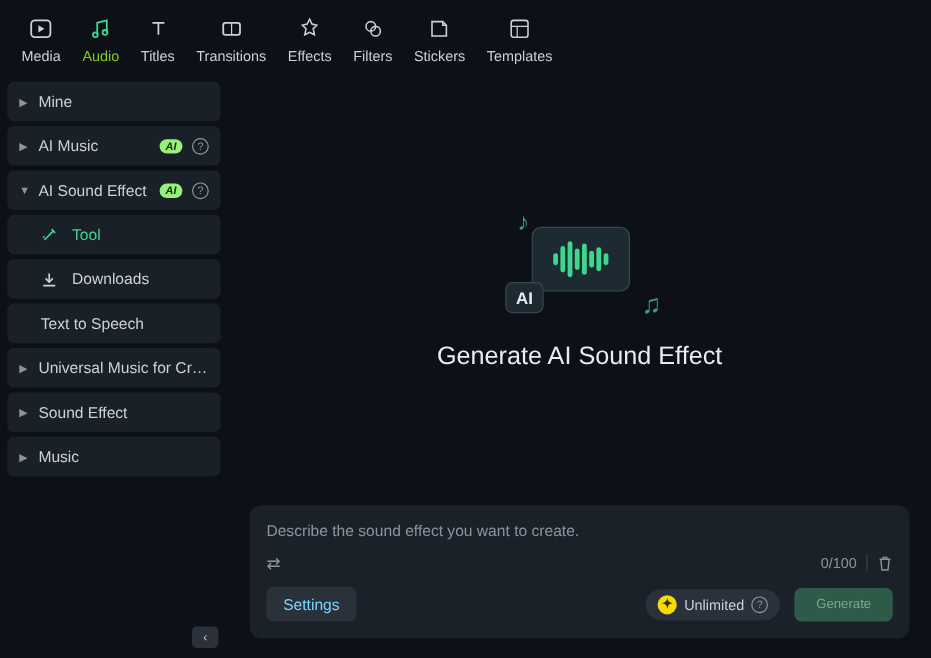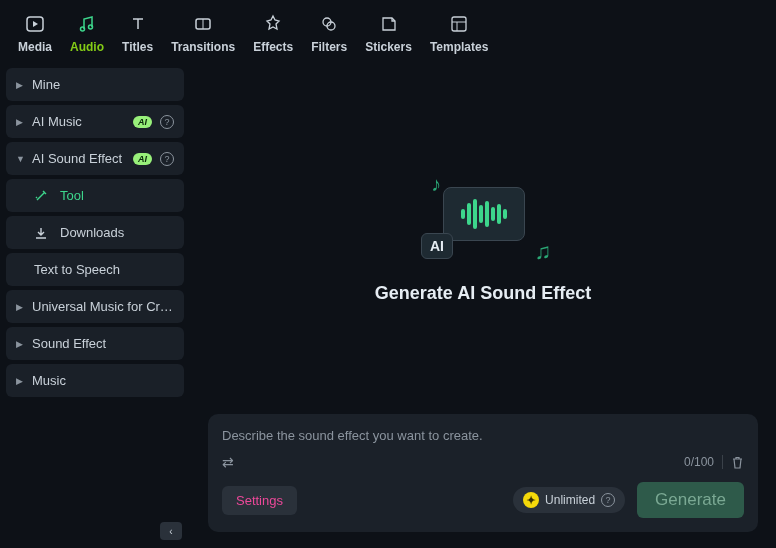--- a/index.html
+++ b/index.html
@@ -19,21 +19,20 @@
   align-items: flex-start;
 }
 .tool-tab {
   display: flex;
   flex-direction: column;
   align-items: center;
   gap: 4px;
   cursor: pointer;
   color: #c9d1d9;
   font-size: 12px;
-  font-weight: bold;
 }
 .tool-tab.active { color: #84cc16; }
 .tool-tab .icon-box {
   width: 24px; height: 24px;
   display: flex; align-items: center; justify-content: center;
 }
 .content {
   flex: 1;
   display: flex;
   min-height: 0;
@@ -137,21 +136,21 @@
   background: #1e2a32;
   border: 1px solid #3a4650;
   color: #e6edf3;
   font-weight: 700;
   font-size: 14px;
   padding: 4px 8px;
   border-radius: 6px;
 }
 .note1 { position: absolute; top: -2px; left: 18px; color: #2aa775; font-size: 20px; }
 .note2 { position: absolute; bottom: 0; right: 2px; color: #2aa775; font-size: 22px; }
-.hero h2 { color: #e6edf3; font-size: 18px; font-weight: 700; margin-bottom: 8px; }
+.hero h2 { color: #e6edf3; font-size: 21px; font-weight: 400; margin-bottom: 8px; }
 .hero p { color: #8b949e; font-size: 13px; }
 .prompt-panel {
   background: #1b2129;
   border-radius: 10px;
   padding: 14px;
 }
 .prompt-text {
   color: #8b949e;
   font-size: 13px;
   min-height: 18px;
@@ -164,21 +163,21 @@
 .shuffle { cursor: pointer; font-size: 14px; }
 .count-del { display: flex; align-items: flex-end; gap: 8px; }
 .divider { width: 1px; height: 14px; background: #3a4149; }
 .trash { cursor: pointer; }
 .actions {
   display: flex; align-items: center; justify-content: space-between;
   margin-top: 12px;
 }
 .settings-btn {
   background: #2a313a;
-  color: #ec4899;
+  color: #7dd3fc;
   border: none;
   padding: 7px 14px;
   border-radius: 6px;
   font-size: 13px;
   cursor: pointer;
 }
 .right-actions { display: flex; align-items: center; gap: 12px; }
 .unlimited-pill {
   display: flex; align-items: center; gap: 6px;
   background: #2a313a;
@@ -192,21 +191,21 @@
   border-radius: 50%;
   display: flex; align-items: center; justify-content: center;
   color: #3a3100; font-weight: 900; font-size: 11px;
 }
 .generate-btn {
   background: #2e5a4a;
   color: #7aa893;
   border: none;
   padding: 8px 18px;
   border-radius: 6px;
-  font-size: 17px;
+  font-size: 11px;
   cursor: pointer;
 }
 svg { display: block; }
 </style>
 </head>
 <body>
 
 <div class="toolbar">
   <div class="tool-tab">
     <span class="icon-box">

